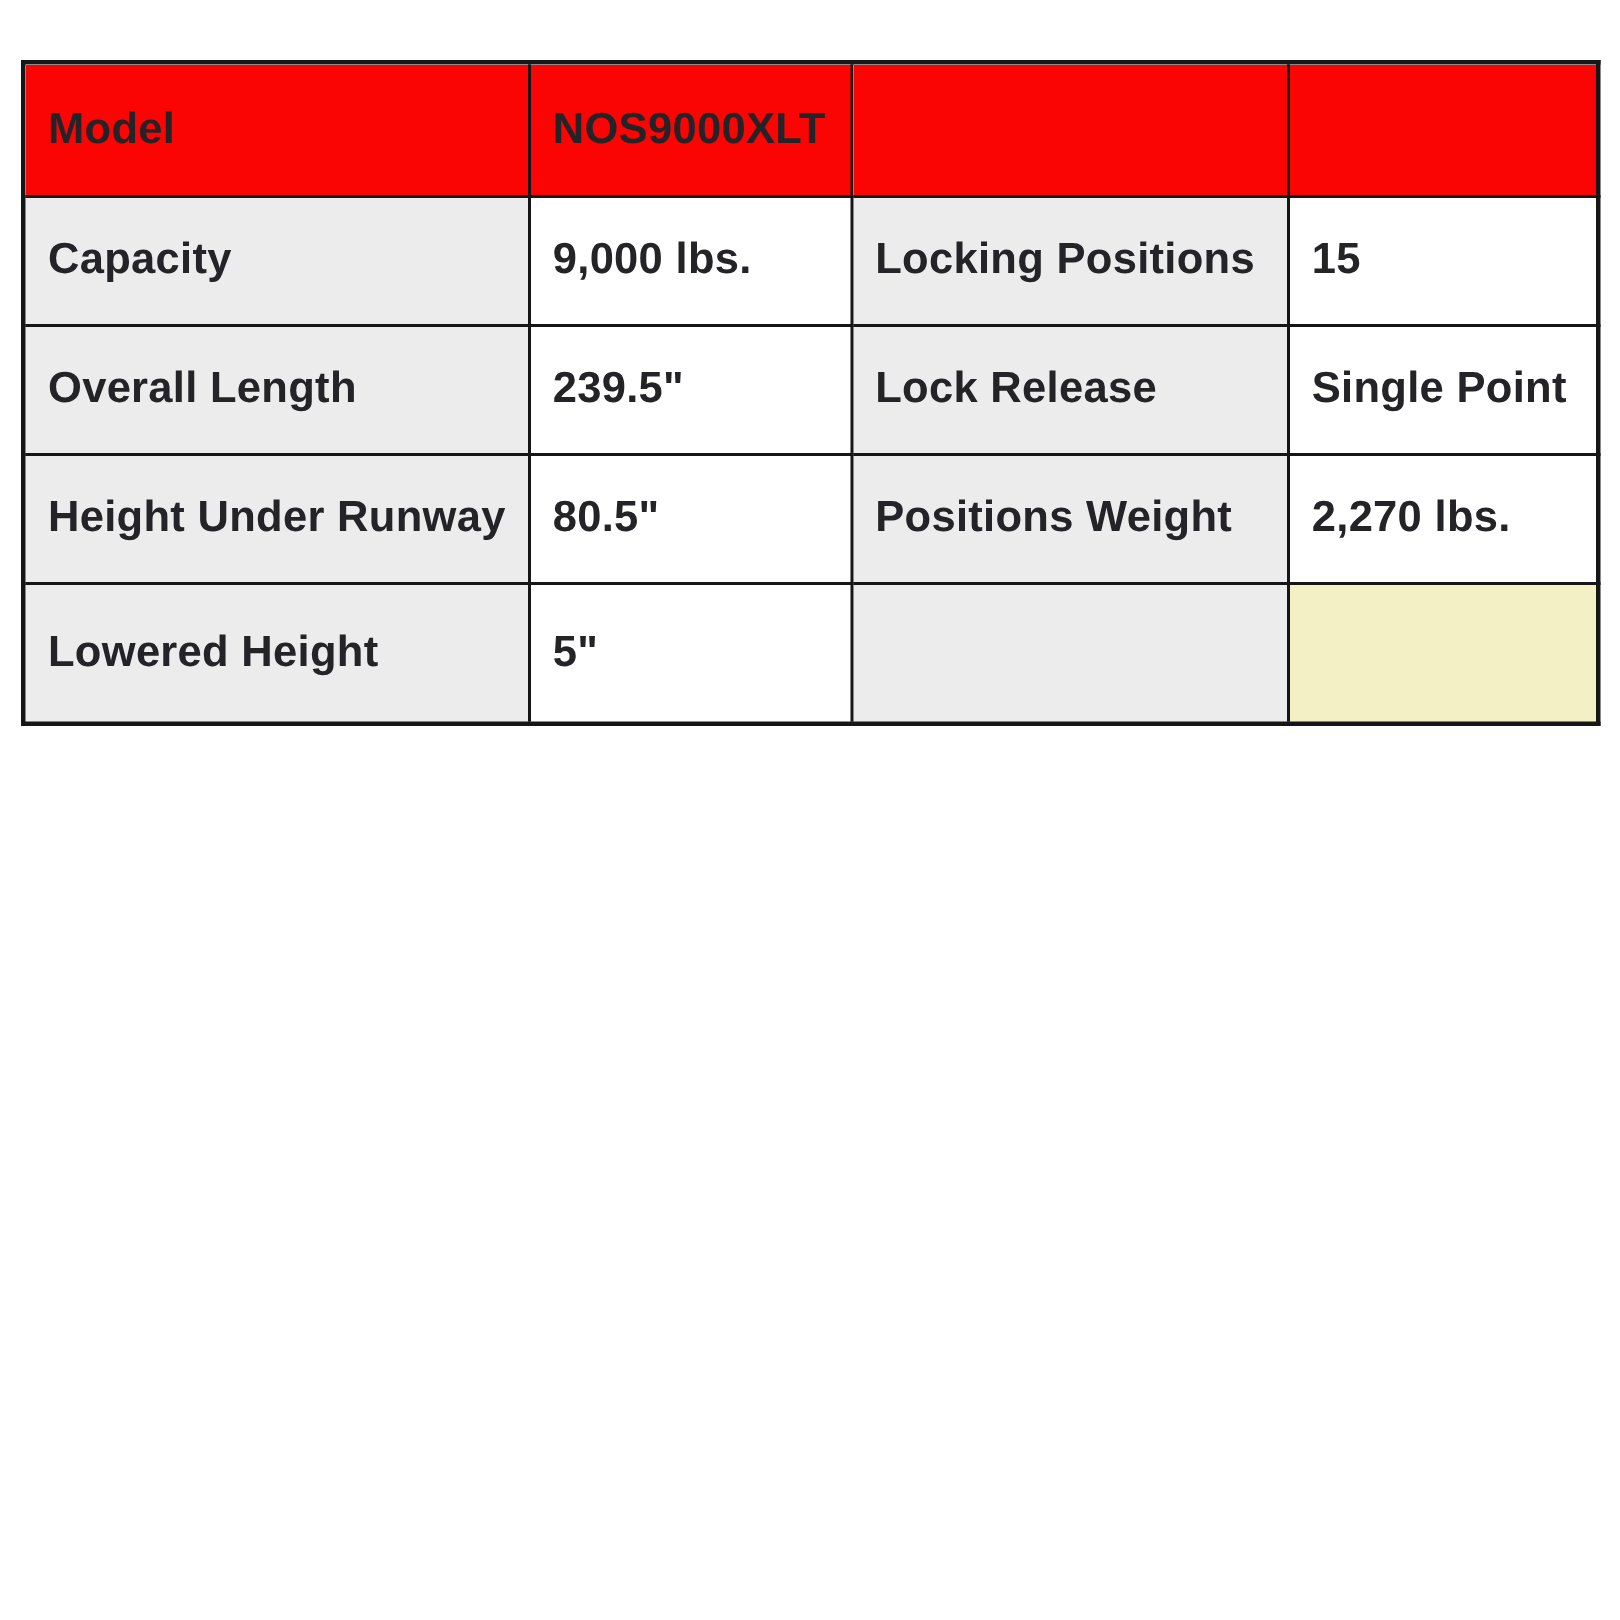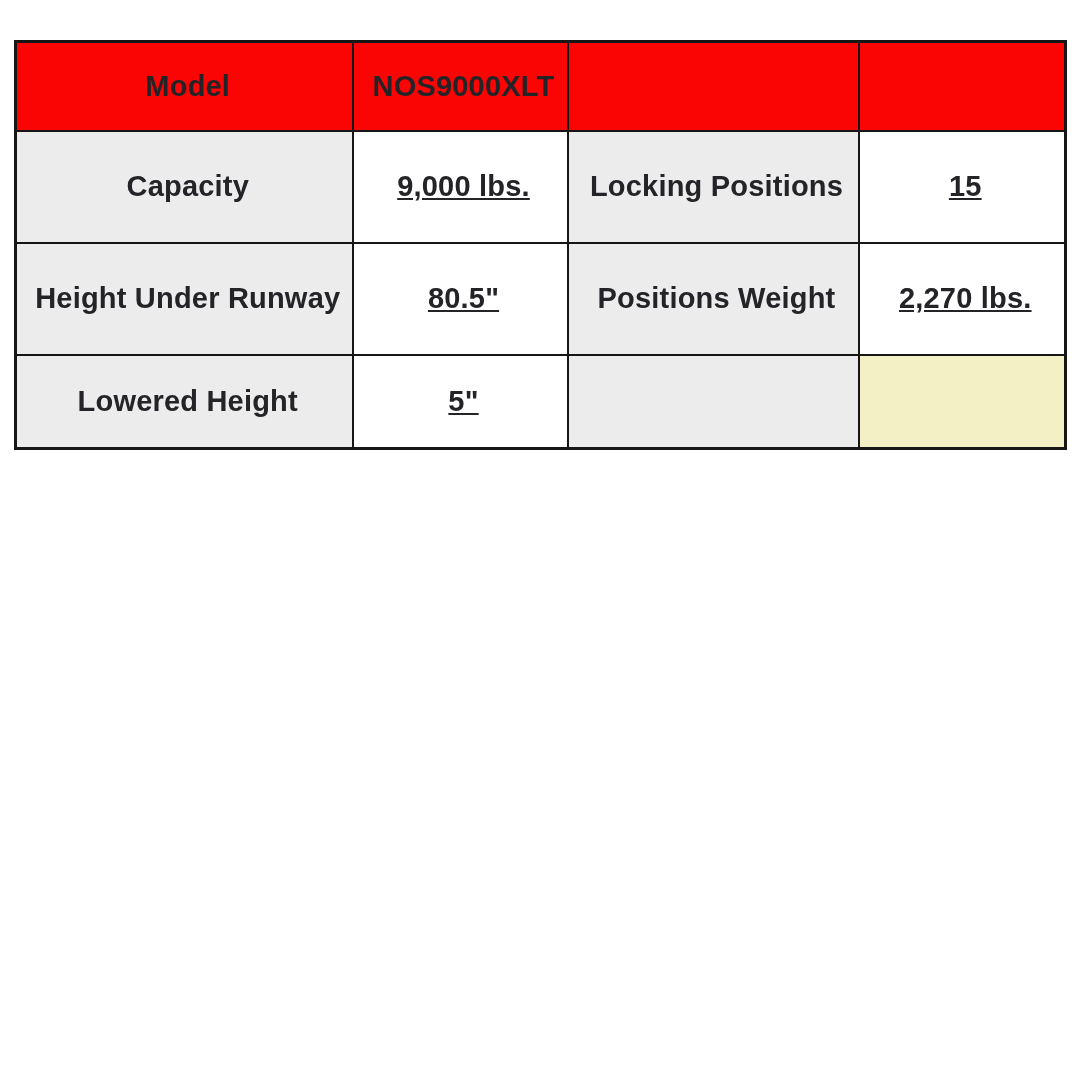--- a/index.html
+++ b/index.html
@@ -26,37 +26,37 @@
     top: 40px;
     width: 1050px;
     border-collapse: collapse;
     table-layout: fixed;
     border: 3px solid var(--border);
   }
   .spec-table td, .spec-table th {
     border: 2px solid var(--border);
     font-size: 29px;
     font-weight: bold;
-    text-align: center;
+    text-align: left;
     vertical-align: middle;
     padding: 0 8px 0 15px;
     color: var(--text);
     letter-spacing: 0.2px;
     overflow: hidden;
     white-space: nowrap;
   }
   tr.header-row { height: 89px; }
-  tr.data-row   { height: 112px; }
+  tr.data-row   { height: 86px; }
   tr.last-row   { height: 94px; margin-top: 20px; }
   .hdr {
     background: var(--header-bg);
     color: var(--header-text);
   }
   .lbl { background: var(--label-bg); }
-  .val { background: var(--value-bg); text-decoration: underline; }
+  .val { background: var(--value-bg); }
   .hl  { background: var(--highlight-bg); }
 </style>
 </head>
 <body>
 
 <table class="spec-table">
   <colgroup>
     <col style="width:337px">
     <col style="width:215px">
     <col style="width:291px">
@@ -71,20 +71,26 @@
     </tr>
 
     <tr class="data-row">
       <td class="lbl">Capacity</td>
       <td class="val">9,000 lbs.</td>
       <td class="lbl">Locking Positions</td>
       <td class="val">15</td>
     </tr>
 
 
+    <tr class="data-row">
+      <td class="lbl">Overall Length</td>
+      <td class="val">239.5"</td>
+      <td class="lbl">Lock Release</td>
+      <td class="val">Single Point</td>
+    </tr>
 
 
 
     <tr class="data-row">
       <td class="lbl">Height Under Runway</td>
       <td class="val">80.5"</td>
       <td class="lbl">Positions Weight</td>
       <td class="val">2,270 lbs.</td>
     </tr>
 

